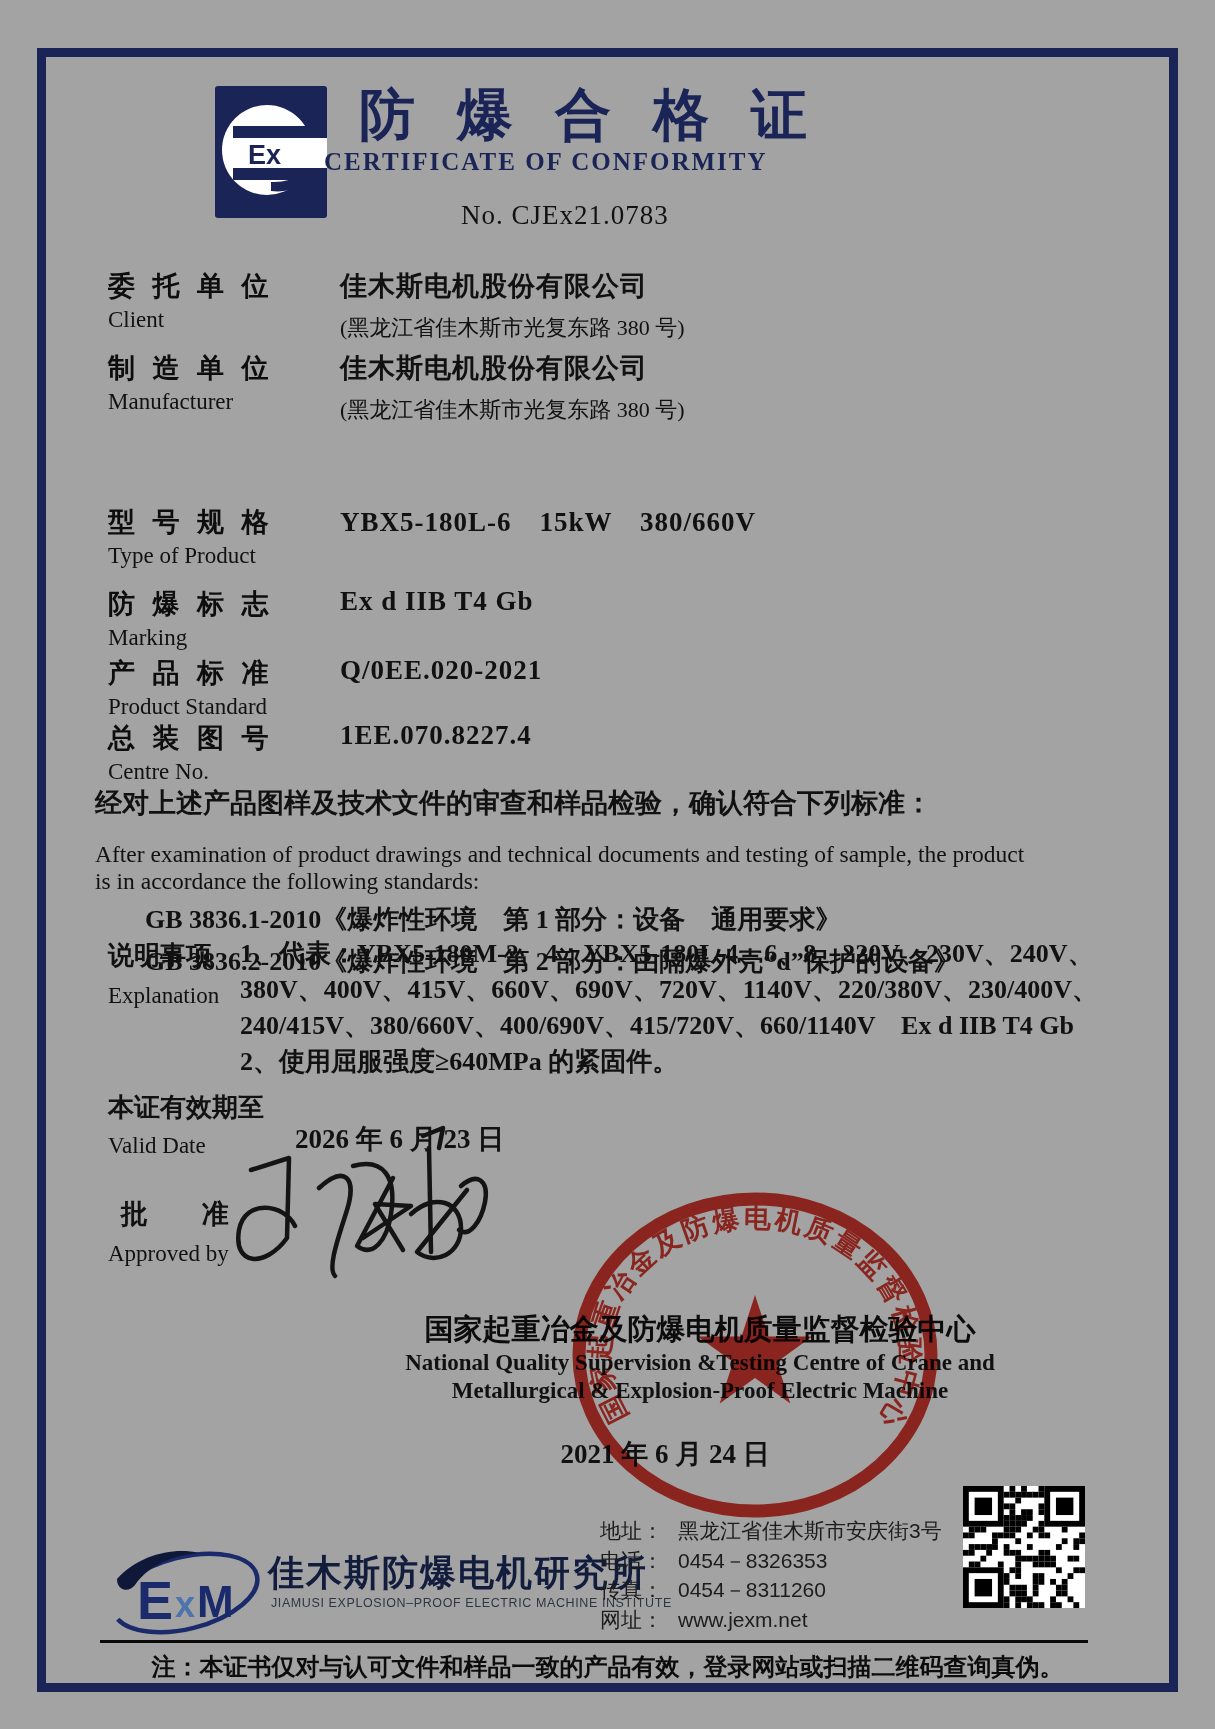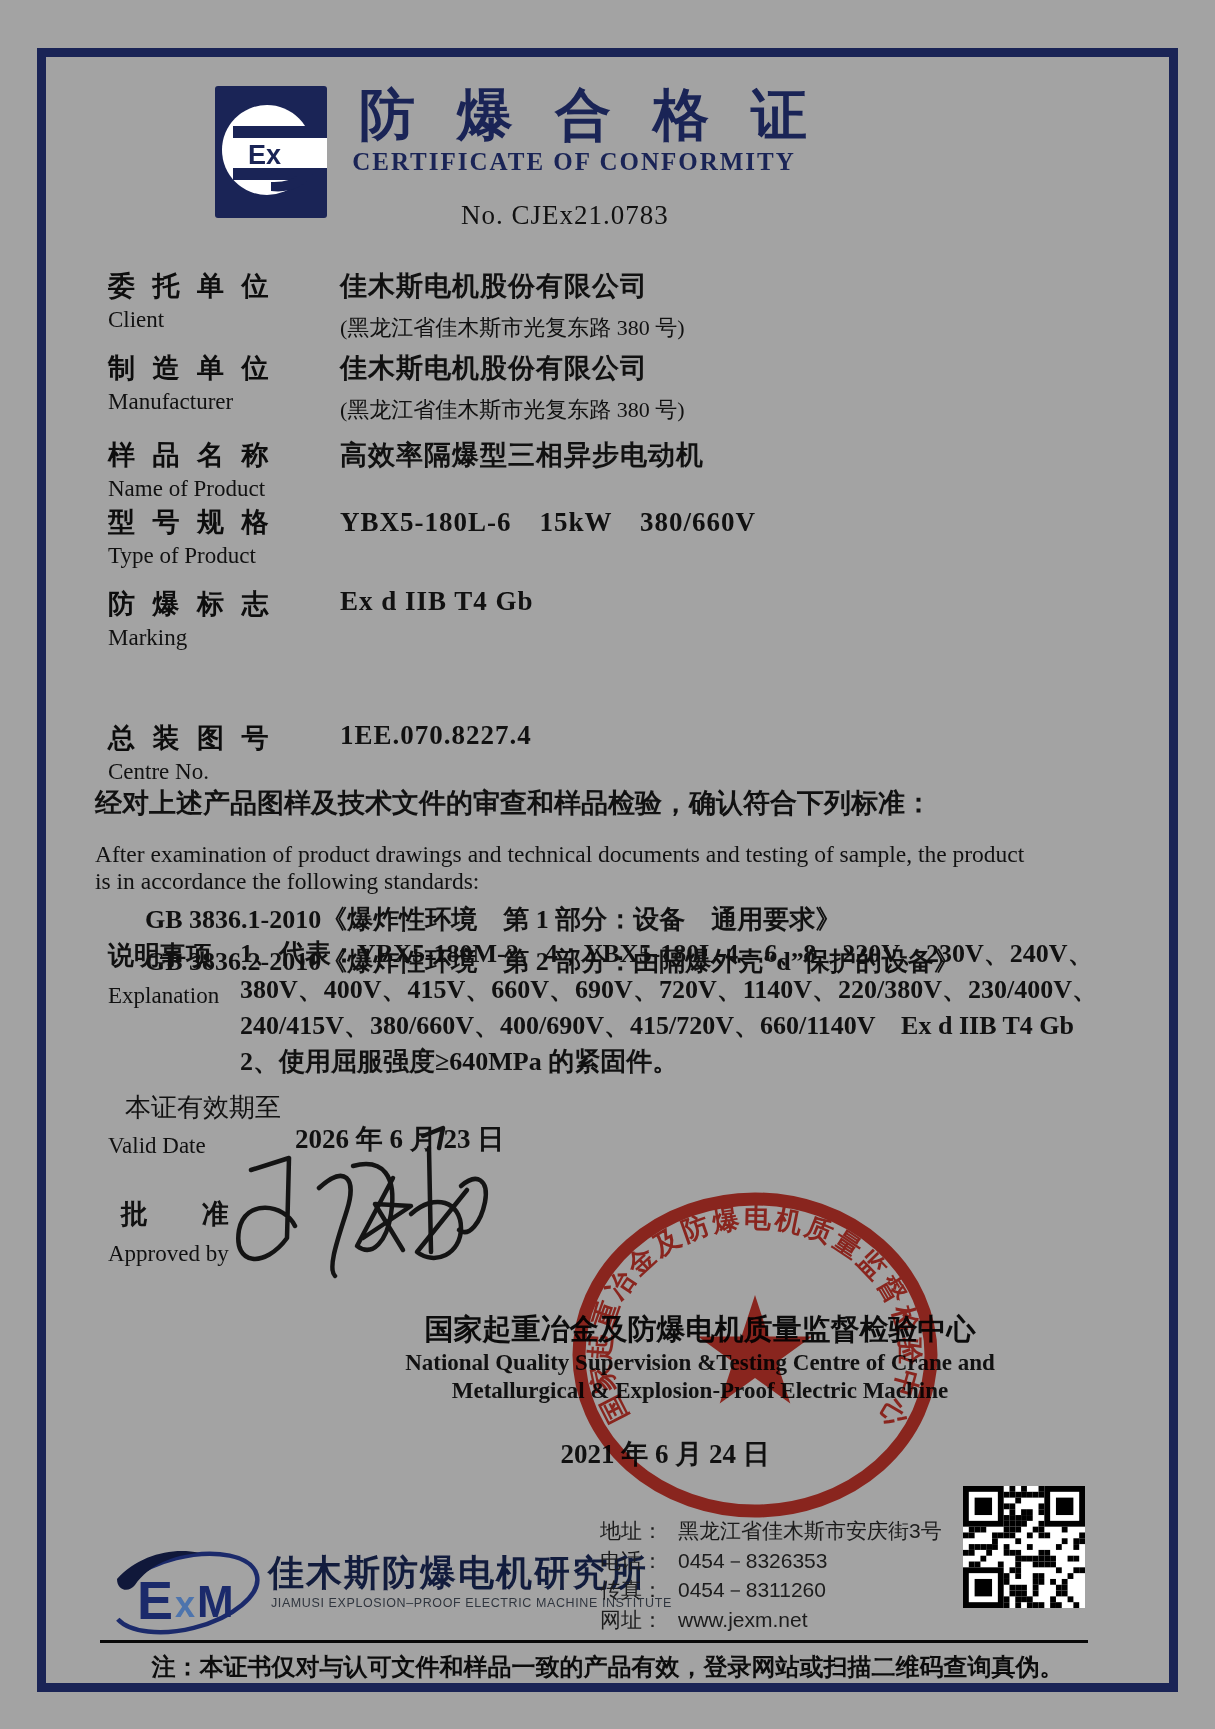--- a/index.html
+++ b/index.html
@@ -4,21 +4,21 @@
 <style>
   html,body{margin:0;padding:0;background:#e8e8e4;}
   .page{position:relative;width:1215px;height:1729px;background:#a3a3a3;overflow:hidden;
         font-family:"Liberation Serif","DejaVu Serif",serif;color:#111;}
   .frame{position:absolute;left:37px;top:48px;width:1141px;height:1644px;
          border:9px solid #1a2456;box-sizing:border-box;}
   .abs{position:absolute;}
   
   .title-cn{left:330px;top:78px;width:520px;text-align:center;font-size:56px;font-weight:bold;
             color:#1a2456;letter-spacing:14px;font-family:"Liberation Serif",serif;}
-  .title-en{left:314px;top:148px;width:520px;text-align:center;font-size:25px;font-weight:bold;
+  .title-en{left:324px;top:148px;width:520px;text-align:left;font-size:25px;font-weight:bold;
             color:#1a2456;letter-spacing:2px;}
   .cert-no{left:330px;top:200px;width:470px;text-align:center;font-size:27px;letter-spacing:1px;}
   
   .frow{left:108px;width:1000px;display:flex;}
   .flabel{width:232px;flex:0 0 232px;}
   .flabel .cn{font-family:"Liberation Sans","DejaVu Sans",sans-serif;font-weight:bold;
               font-size:27px;letter-spacing:5px;color:#0d0d0d;}
   .flabel .en{font-size:23px;margin-top:3px;}
   .fval .v1{font-size:27px;font-weight:600;letter-spacing:1px;}
   .fval .v2{font-size:22px;margin-top:9px;}
@@ -27,21 +27,21 @@
   .stmt .cn{font-family:"Liberation Sans","DejaVu Sans",sans-serif;font-weight:bold;font-size:27px;}
   .stmt .en{font-size:23.5px;line-height:27px;margin-top:20px;}
   .stmt .std{font-size:26px;font-weight:600;margin-left:50px;margin-top:7px;}
   
   .exp-label{left:108px;top:938px;}
   .exp-label .cn{font-family:"Liberation Sans","DejaVu Sans",sans-serif;font-weight:bold;font-size:26px;}
   .exp-label .en{font-size:23px;margin-top:10px;}
   .exp-body{left:240px;top:936px;width:890px;font-size:26px;font-weight:600;line-height:36px;}
   
   .valid-label{left:108px;top:1090px;}
-  .valid-label .cn{font-family:"Liberation Sans","DejaVu Sans",sans-serif;font-weight:normal;font-size:26px;margin-left:17px;}
+  .valid-label .cn{font-family:"Liberation Sans","DejaVu Sans",sans-serif;font-weight:bold;font-size:26px;}
   .valid-label .en{font-size:23px;margin-top:8px;}
   .valid-value{left:295px;top:1094px;font-size:27px;font-weight:600;margin-top:27px;}
   .appr-label{left:108px;top:1196px;text-align:right;}
   .appr-label .cn{font-family:"Liberation Sans","DejaVu Sans",sans-serif;font-weight:bold;font-size:27px;}
   .appr-label .en{font-size:23px;margin-top:9px;}
   
   .issuer-cn{left:400px;top:1310px;width:600px;text-align:center;font-size:29px;font-weight:bold;
              font-family:"Liberation Sans","DejaVu Sans",sans-serif;color:#0c0c0c;}
   .issuer-en1{left:400px;top:1350px;width:600px;text-align:center;font-size:23px;font-weight:600;}
   .issuer-en2{left:400px;top:1378px;width:600px;text-align:center;font-size:23px;font-weight:600;}
@@ -94,45 +94,45 @@
   <div class="abs frow" style="top:350px">
     <div class="flabel">
         <div class="cn">制 造 单 位</div>
       <div class="en">Manufacturer</div>
       </div>
     <div class="fval">
         <div class="v1">佳木斯电机股份有限公司</div>
       <div class="v2">(黑龙江省佳木斯市光复东路 380 号)</div>
       </div>
   </div>
-  <div class="abs frow" style="top:437px">
-    <div class="flabel">
-        <div class="cn">样 品 名 称</div>
-      <div class="en">Name of Product</div>
-      </div>
-    <div class="fval">
-        <div class="v1">高效率隔爆型三相异步电动机</div>
-      </div>
-  </div>
   <div class="abs frow" style="top:504px">
     <div class="flabel">
         <div class="cn">型 号 规 格</div>
       <div class="en">Type of Product</div>
       </div>
     <div class="fval">
         <div class="v1">YBX5-180L-6　15kW　380/660V</div>
       </div>
   </div>
   <div class="abs frow" style="top:586px">
     <div class="flabel">
         <div class="cn">防 爆 标 志</div>
       <div class="en">Marking</div>
       </div>
     <div class="fval">
         <div class="v1">Ex d IIB T4 Gb</div>
+      </div>
+  </div>
+  <div class="abs frow" style="top:655px">
+    <div class="flabel">
+        <div class="cn">产 品 标 准</div>
+      <div class="en">Product Standard</div>
+      </div>
+    <div class="fval">
+        <div class="v1">Q/0EE.020-2021</div>
       </div>
   </div>
   <div class="abs frow" style="top:720px">
     <div class="flabel">
         <div class="cn">总 装 图 号</div>
       <div class="en">Centre No.</div>
       </div>
     <div class="fval">
         <div class="v1">1EE.070.8227.4</div>
       </div>

